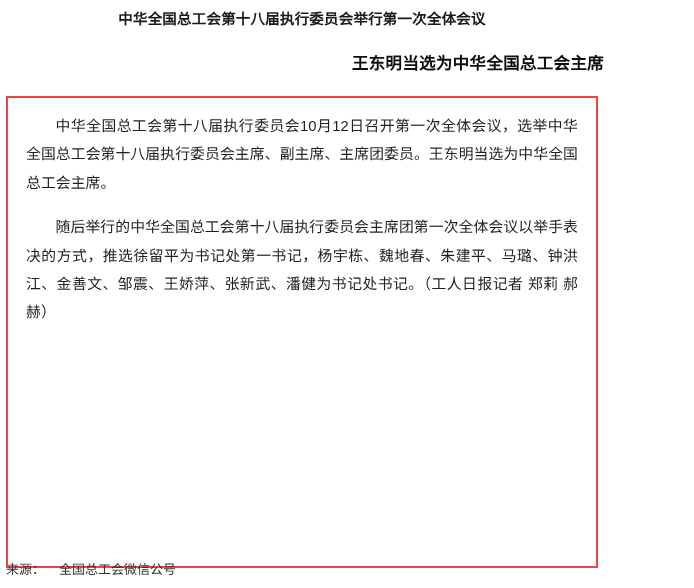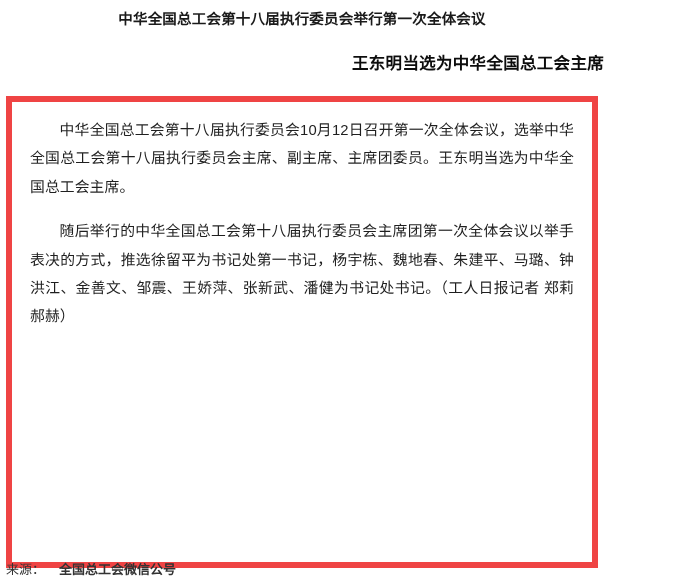--- a/index.html
+++ b/index.html
@@ -35,21 +35,21 @@
     font-size: 16.5px;
     font-weight: 700;
     color: #0d0d0d;
     letter-spacing: 0.3px;
     padding-top: 10px;
     padding-bottom: 10px;
     line-height: 1.4;
   }
   .article-box {
     margin: 0 6px;
-    border: 6px solid #ef4444;
+    border: 2px solid #ef4444;
     box-sizing: border-box;
     height: 472px;
     padding: 14px 18px 10px 18px;
     background: #ffffff;
     overflow: hidden;
   }
   .article-box p {
     margin: 0 0 16px 0;
     font-size: 14.8px;
     line-height: 1.92;
@@ -71,21 +71,20 @@
     display: flex;
     align-items: baseline;
     gap: 14px;
   }
   .source-label {
     color: #333333;
     text-align: center;
   }
   .source-value {
     color: #333333;
-    font-weight: bold;
   }
 </style>
 </head>
 <body>
 
 <div class="page">
 
   <div class="kicker">中华全国总工会第十八届执行委员会举行第一次全体会议</div>
 
   <h1 class="headline">王东明当选为中华全国总工会主席</h1>

